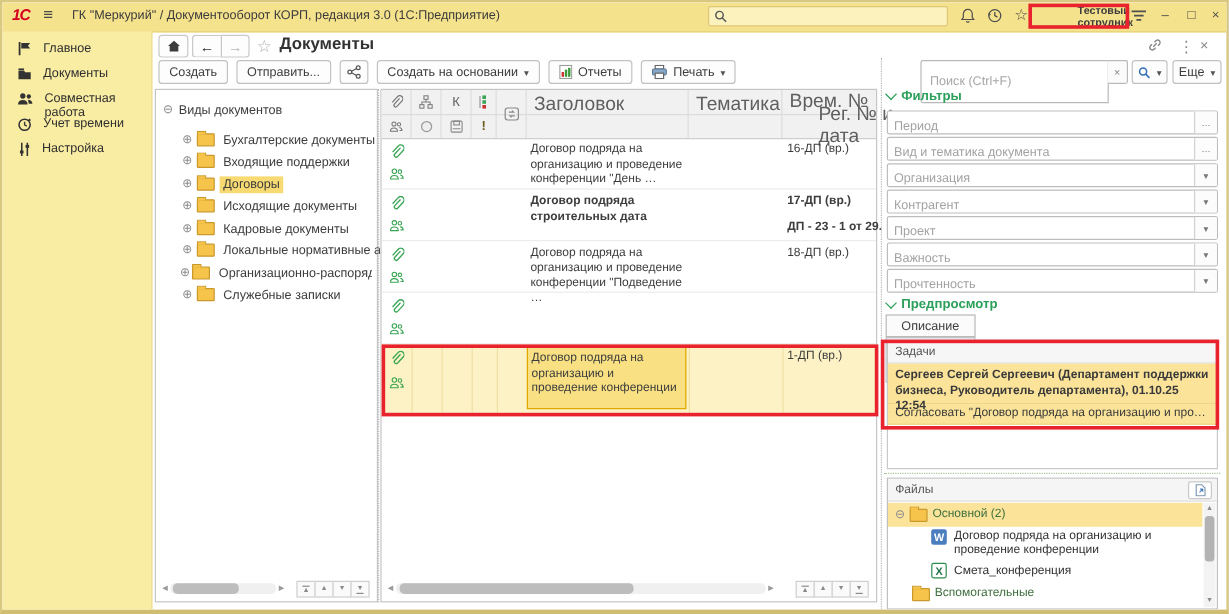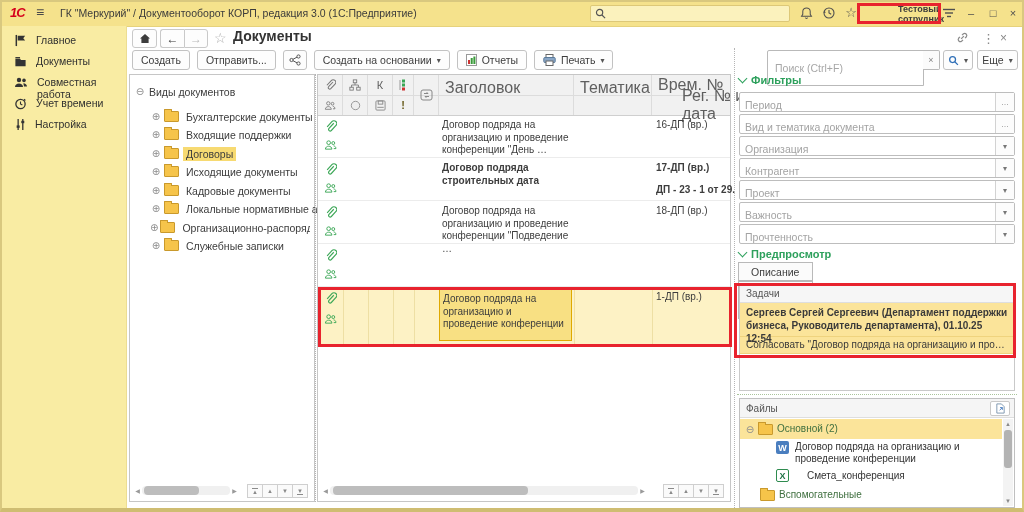--- a/index.html
+++ b/index.html
@@ -616,21 +616,21 @@
       <span class="expander" style="margin-left:4px;">⊖</span>
       <span class="fold"></span>
       <span class="flbl grn">Основной (2)</span>
     </div>
     <div class="frow" style="top:42px;left:36px;width:222px;">
       <span class="wicon">W</span>
       <span class="flbl" style="margin-left:6px;width:196px;">Договор подряда на организацию и проведение конференции</span>
     </div>
     <div class="frow" style="top:70px;left:36px;width:222px;align-items:center;">
       <span class="xicon">X</span>
-      <span class="flbl" style="margin-left:18px;">Смета_конференция</span>
+      <span class="flbl" style="margin-left:6px;">Смета_конференция</span>
     </div>
     <div class="frow" style="top:90px;left:18px;width:240px;align-items:flex-end;">
       <span class="fold"></span>
       <span class="flbl grn">Вспомогательные</span>
     </div>
     <div class="vscroll">
       <span class="varrow" style="top:0;">▲</span>
       <span class="vthumb" style="top:11px;height:38px;"></span>
       <span class="varrow" style="bottom:0;">▼</span>
     </div>

